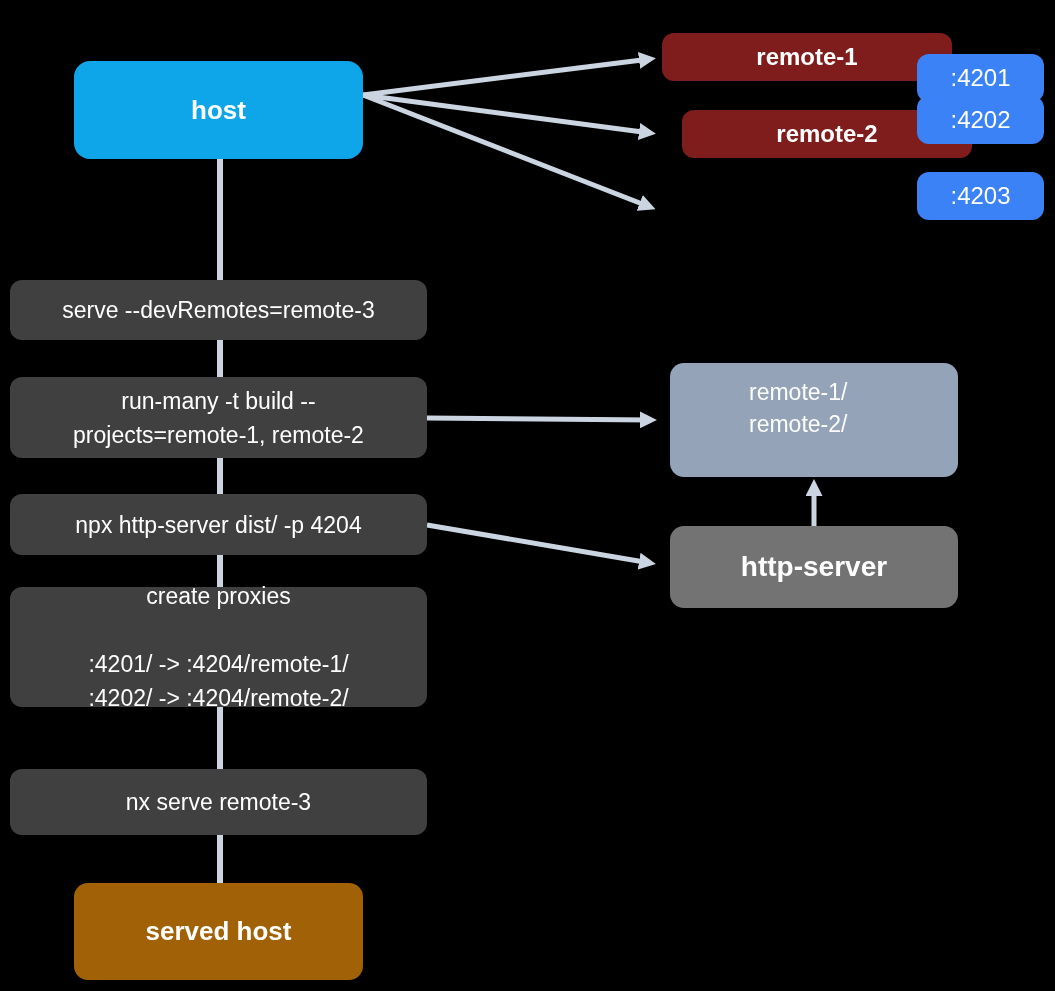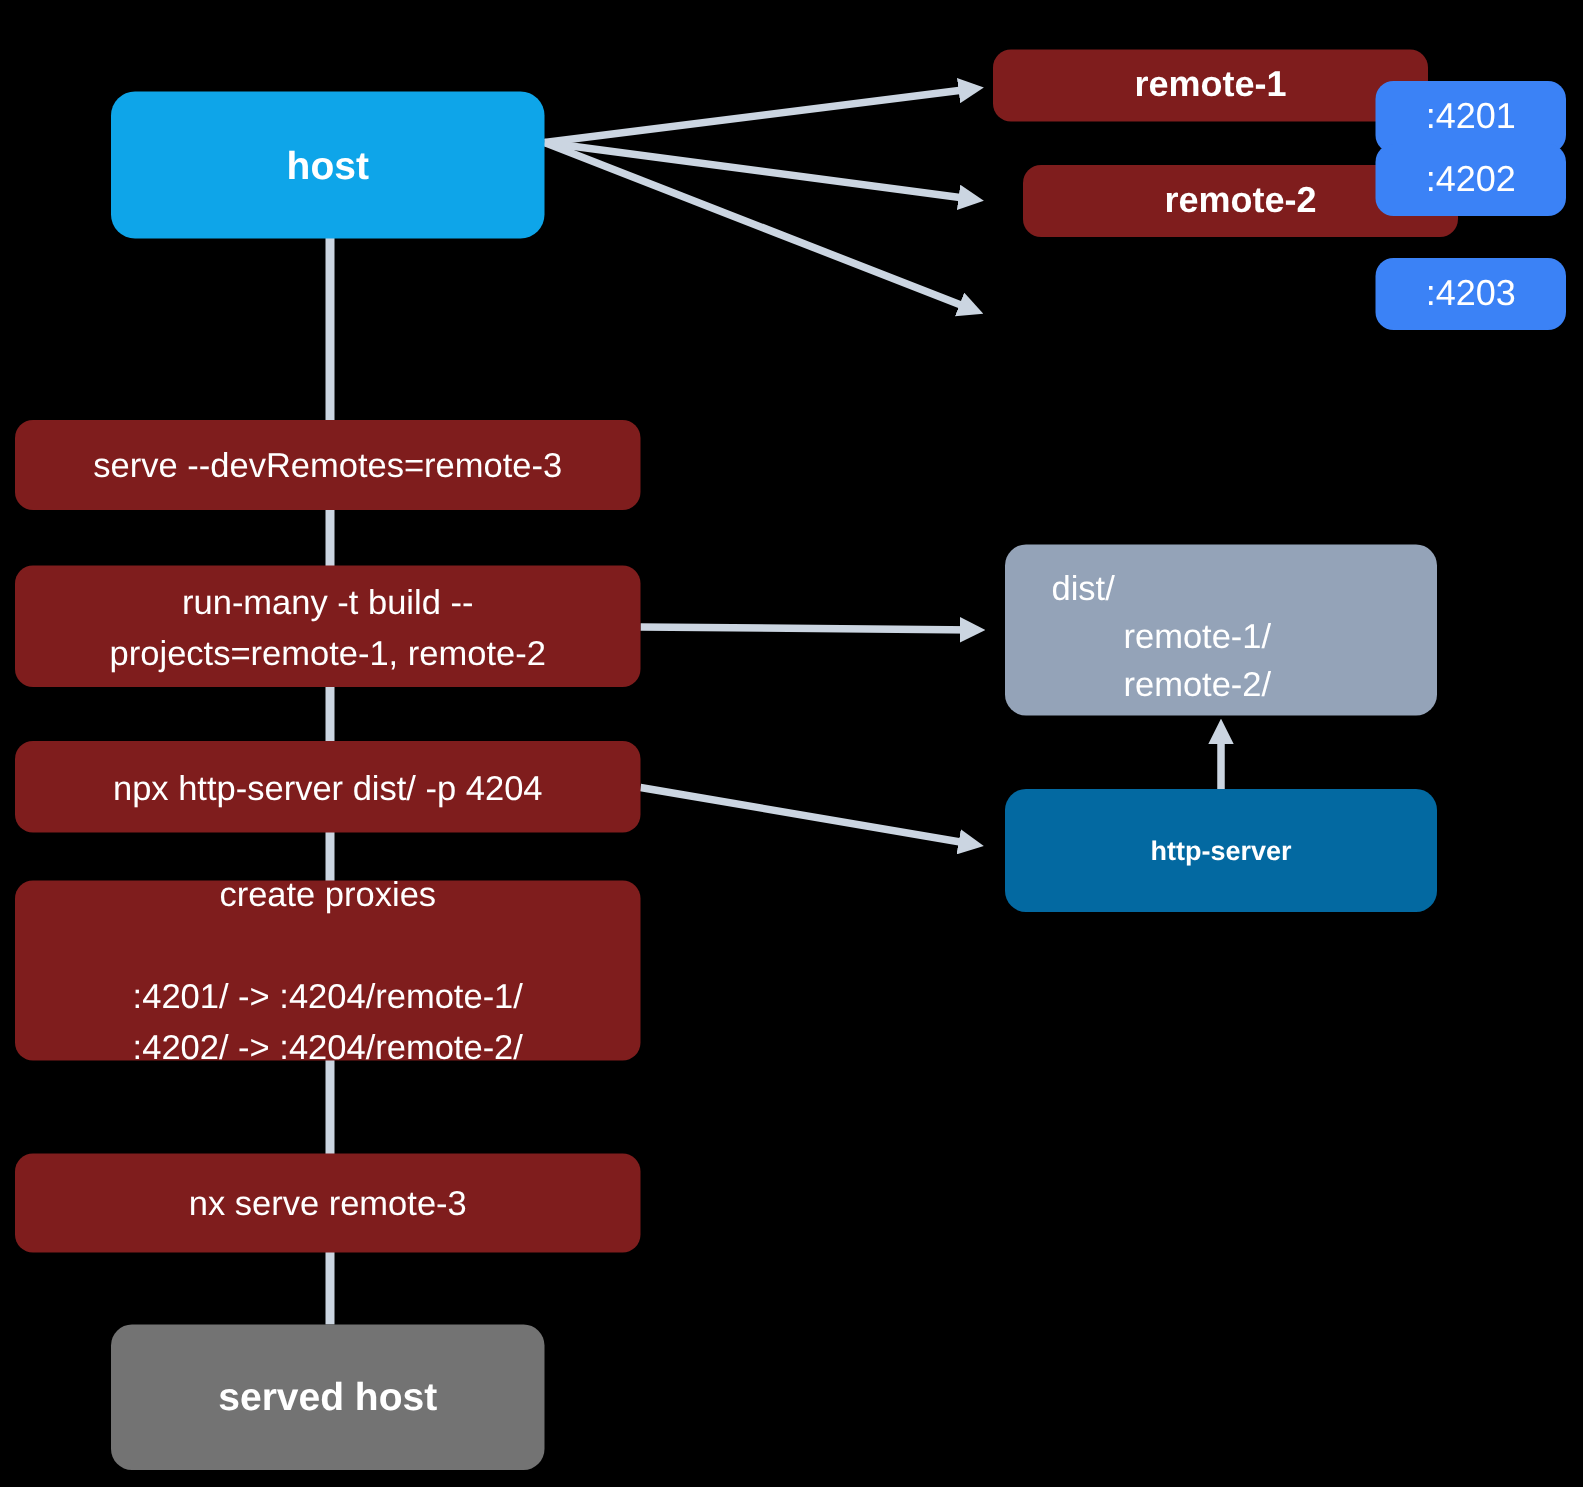--- a/index.html
+++ b/index.html
@@ -52,21 +52,21 @@
     background: #3b82f6;
     border-radius: 12px;
     font-size: 24px; font-weight: 400;
     z-index: 3;
   }
   .badge-1 { top: 9px; margin-top: 45px; }
   .badge-2 { top: 96px; }
   .badge-3 { top: 172px; }
   .step {
     left: 10px; width: 417px;
-    background: #7f1d1d;
+    background: #404040;
     border-radius: 12px;
     font-size: 23px; font-weight: 400;
     white-space: pre-line;
     line-height: 34px;
   }
   .step-1 { top: 280px; height: 60px; }
   .step-2 { top: 377px; height: 81px; }
   .step-3 { top: 494px; height: 61px; text-align: center; }
   .step-4 { top: 587px; height: 120px; }
   .step-5 { top: 769px; height: 66px; }
@@ -76,27 +76,27 @@
     border-radius: 14px;
     font-size: 23px; font-weight: 400;
     display: block;
     text-align: left;
     padding: 13px 0 0 31px;
     line-height: 32px;
   }
   .dist-entry { padding-left: 48px; }
   .http-server {
     left: 670px; top: 526px; width: 288px; height: 82px;
-    background: #0369a1;
+    background: #737373;
     border-radius: 14px;
-    font-size: 18px; font-weight: 700;
+    font-size: 28px; font-weight: 700;
   }
   .served-host {
     left: 74px; top: 883px; width: 289px; height: 97px;
-    background: #737373;
+    background: #a16207;
     border-radius: 14px;
     font-size: 26px; font-weight: 700;
   }
 </style>
 </head>
 <body>
 
 <div class="canvas">
 
   <svg class="wires" width="1055" height="991" viewBox="0 0 1055 991">
@@ -128,21 +128,20 @@
   <div class="node step step-2">run-many -t build --
 projects=remote-1, remote-2</div>
   <div class="node step step-3">npx http-server dist/ -p 4204</div>
   <div class="node step step-4">create proxies
 
 :4201/ -&gt; :4204/remote-1/
 :4202/ -&gt; :4204/remote-2/</div>
   <div class="node step step-5">nx serve remote-3</div>
 
   <div class="node dist">
-    <div class="dist-root">dist/</div>
     <div class="dist-entry">remote-1/</div>
     <div class="dist-entry">remote-2/</div>
   </div>
 
   <div class="node http-server">http-server</div>
 
   <div class="node served-host">served host</div>
 
 </div>
 

